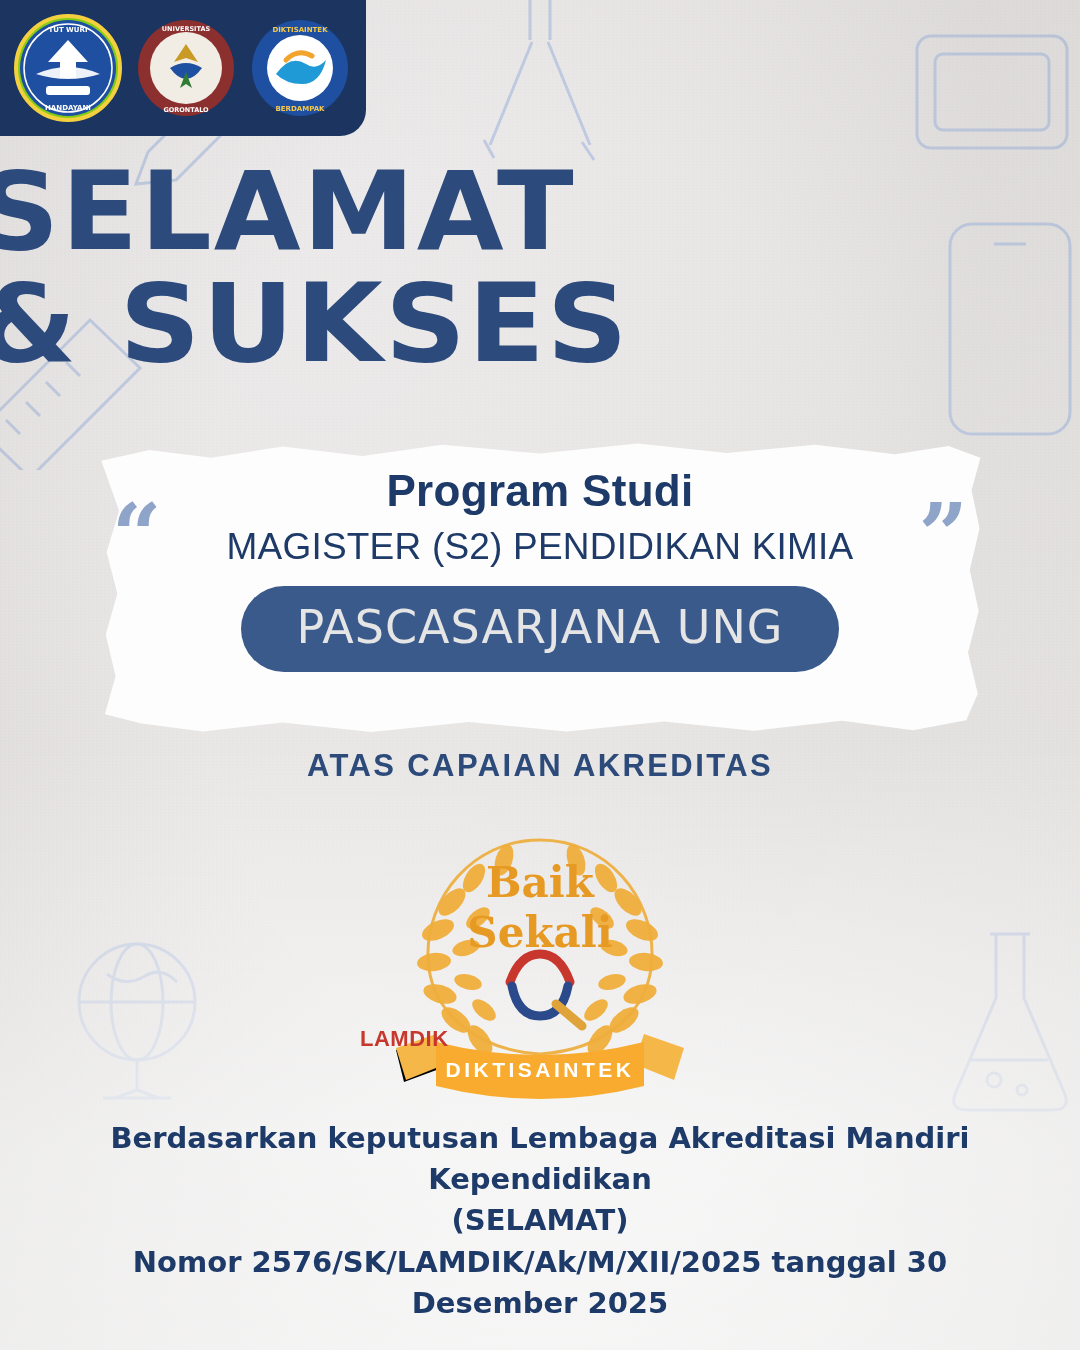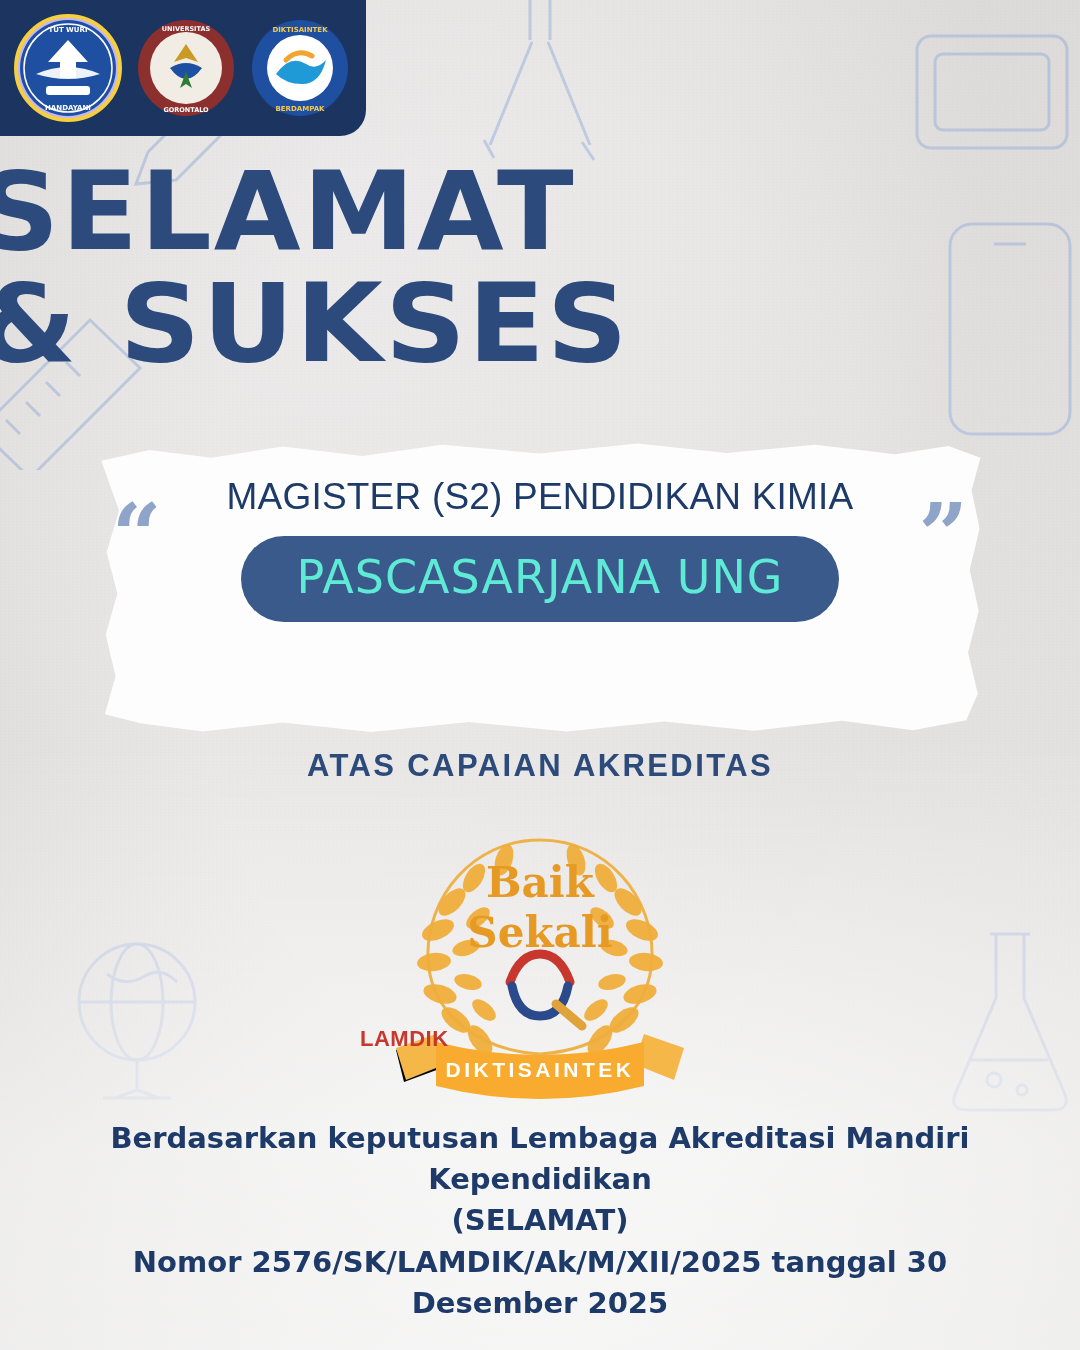--- a/index.html
+++ b/index.html
@@ -167,21 +167,21 @@
     line-height: 1;
     color: #8fa4c9;
     font-weight: bold;
   }
   #quote-open { left: 16px; top: 52px; }
   #quote-close { right: 16px; top: 52px; }
 
   #pill {
     margin-top: 18px;
     background: #3a5a8c;
-    color: #5eead4;
+    color: #e5e5e5;
     border-radius: 48px;
     padding: 14px 56px 18px;
     font-size: 46px;
     letter-spacing: 1px;
     font-family: "DejaVu Sans", sans-serif;
   }
 
   
   #subtitle {
     position: absolute;
@@ -289,21 +289,21 @@
     <path d="M16 124 L28 92 L96 24 L124 52 L56 120 Z"></path>
     <path d="M96 24 L124 52"></path>
   </svg>
 
   <div id="grain"></div>
   <div id="lightwash"></div>
   <div id="vignette"></div>
 
   <div id="logo-bar">
 
-    <div class="logo" style="background:#c4b5fd;border:4px solid #f4d03f;">
+    <div class="logo" style="background:#84cc16;border:4px solid #f4d03f;">
       <svg viewBox="0 0 100 100" width="100" height="100">
         <circle cx="50" cy="50" r="48" fill="#1f4fa0"></circle>
         <circle cx="50" cy="50" r="44" fill="none" stroke="#ffffff" stroke-width="1.5"></circle>
         <path d="M50 22 L70 44 L58 44 L58 60 L42 60 L42 44 L30 44 Z" fill="#ffffff"></path>
         <path d="M18 56 q32 -14 64 0 q-32 10 -64 0" fill="#ffffff" opacity=".92"></path>
         <rect x="28" y="68" width="44" height="9" rx="3" fill="#ffffff"></rect>
         <text x="50" y="14" fill="#ffffff" font-size="7" font-family="DejaVu Sans" text-anchor="middle" font-weight="bold">TUT WURI</text>
         <text x="50" y="92" fill="#ffffff" font-size="7" font-family="DejaVu Sans" text-anchor="middle" font-weight="bold">HANDAYANI</text>
       </svg>
     </div>
@@ -336,20 +336,21 @@
   <div id="headline">
     <span class="l1">SELAMAT</span>
     <span class="l2">&amp; SUKSES</span>
   </div>
 
   <div id="banner-wrap">
     <div id="banner-paper"></div>
     <div id="banner-content">
       <div class="quote-mark" id="quote-open">“</div>
       <div class="quote-mark" id="quote-close">”</div>
+      <div id="prodi-label">Program Studi</div>
       <div id="prodi-name">MAGISTER (S2) PENDIDIKAN KIMIA</div>
       <div id="pill">PASCASARJANA UNG</div>
     </div>
   </div>
 
   <div id="subtitle">ATAS CAPAIAN AKREDITAS</div>
 
   <div id="seal">
     <svg viewBox="0 0 360 300" width="360" height="300" style="position:absolute;inset:0">
       <g stroke="#edb34a" stroke-width="3" fill="none">

